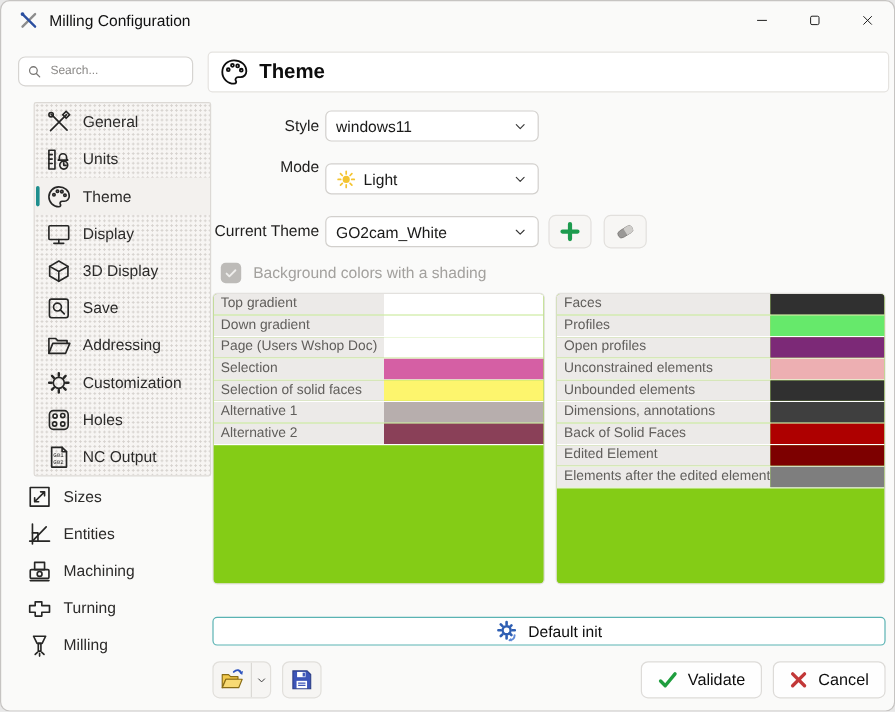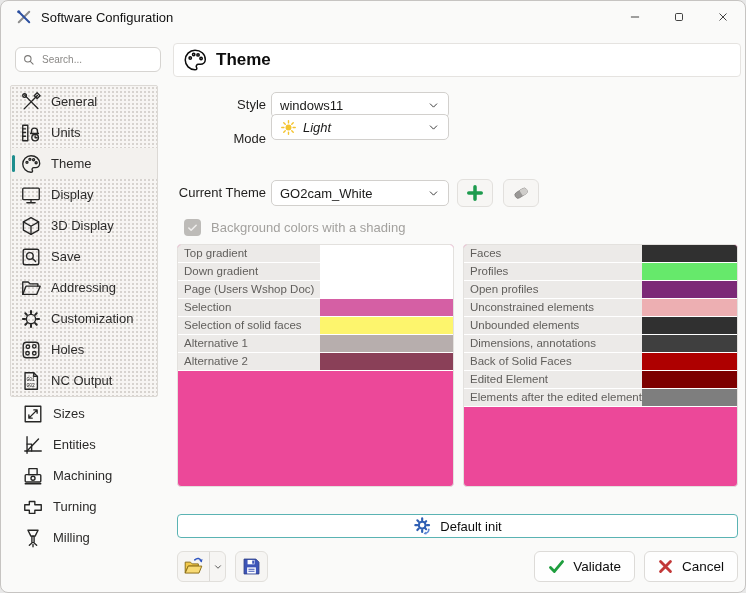--- a/index.html
+++ b/index.html
@@ -16,21 +16,21 @@
   .win-btn svg { width:14px; height:14px; }
 
   
   .sidebar { position:absolute; top:32px; left:0; width:168px; bottom:0; }
   .searchbox { position:absolute; top:14px; left:14px; width:146px; height:25px; background:#fff;
     border:1px solid #d6d4d1; border-radius:6px; display:flex; align-items:center; padding:0 6px; }
   .searchbox svg { width:14px; height:14px; flex:0 0 auto; }
   .searchbox input { border:0; outline:0; background:transparent; width:100%; margin-left:6px;
     font-family:"Liberation Sans", sans-serif; font-size:10px; color:#6b6a68; }
   .searchbox input::placeholder { color:#8a8886; }
-  .navgroup { position:absolute; top:52px; left:9px; width:148px; height:312px;
+  .navgroup { position:absolute; top:52px; left:27px; width:148px; height:312px;
     border:1px solid #dcd9d5; border-radius:2px; background-color:#f7f5f3;
     background-image:radial-gradient(#d7d3cf 0.9px, transparent 0.9px); background-size:4px 4px; }
   .navlower { position:absolute; top:365px; left:12px; width:148px; }
   .nav-item { position:relative; height:31px; display:flex; align-items:center; padding-left:9px; cursor:pointer; }
   .nav-item .sicon { width:22px; height:22px; flex:0 0 auto; }
   .nav-item .nlabel { margin-left:9px; font-size:13px; color:#2c2b2a; white-space:nowrap; }
   .nav-item.selected { background:#f3f1ee; }
   .nav-item.selected .selbar { position:absolute; left:1px; top:7px; width:3px; height:17px;
     border-radius:2px; background:#1e8e8e; }
   .sicon { fill:none; stroke:#262625; stroke-width:1.5; stroke-linecap:round; stroke-linejoin:round; }
@@ -53,21 +53,21 @@
   .tool-btn { position:absolute; width:36px; height:28px; background:#f7f6f4; border:1px solid #e2e0dd;
     border-radius:6px; display:flex; align-items:center; justify-content:center; cursor:pointer; }
   .tool-btn svg { width:20px; height:20px; }
 
   .chk-row { position:absolute; top:186px; left:13px; display:flex; align-items:center; }
   .checkbox { width:17px; height:17px; border-radius:4px; background:#bdbbb8; display:flex;
     align-items:center; justify-content:center; }
   .checkbox svg { width:11px; height:11px; }
   .chk-label { margin-left:10px; font-size:13px; color:#a3a19e; }
 
-  .colorbox { position:absolute; top:211px; height:243px; background:#ec4899;
+  .colorbox { position:absolute; top:211px; height:243px; background:#84cc16;
     border:1px solid #e3e1de; border-radius:4px; overflow:hidden; }
   .colorbox.left  { left:6px;   width:277px; }
   .colorbox.right { left:292px; width:275px; }
   .crow { display:flex; height:18px; border-bottom:1px solid #ffffff; cursor:pointer; }
   .crow-label { background:#eceae8; font-size:11.5px; color:#605e5b; line-height:17px; padding-left:6px;
     white-space:nowrap; overflow:hidden; flex:0 0 auto; }
   .left  .crow-label { width:142px; }
   .right .crow-label { width:178px; }
   .crow-swatch { flex:1 1 auto; }
 
@@ -97,21 +97,21 @@
 <body>
 
 <div class="window">
 
   <div class="titlebar">
     <svg class="app-icon" viewBox="0 0 24 24">
       <path d="M5 19 L19 5" stroke="#8d8d8d" stroke-width="2.6" stroke-linecap="round" fill="none"></path>
       <path d="M5 5 L19 19" stroke="#2b4fa0" stroke-width="2.6" stroke-linecap="round" fill="none"></path>
       <circle cx="5" cy="5" r="2.1" fill="#2b4fa0"></circle>
     </svg>
-    <span class="title">Software Configuration</span>
+    <span class="title">Milling Configuration</span>
     <div class="win-controls">
       <div class="win-btn">
         <svg viewBox="0 0 24 24">
             <path d="M5 12h14" stroke="#1a1a1a" stroke-width="1.4" fill="none"></path>
           </svg>
       </div>
       <div class="win-btn">
         <svg viewBox="0 0 24 24">
             <rect x="6" y="6" width="12" height="12" rx="2" stroke="#1a1a1a" stroke-width="1.4" fill="none"></rect>
           </svg>
@@ -277,21 +277,21 @@
 
     <span class="form-label" style="top:59px; left:0;">Style</span>
     <div class="dropdown" style="top:59px;">
       <span class="dval">windows11</span>
       <svg class="chev" viewBox="0 0 24 24">
           <path d="M6 9l6 6 6-6" stroke="#3a3a3a" stroke-width="1.8" fill="none" stroke-linecap="round" stroke-linejoin="round"></path>
         </svg>
     </div>
 
     <span class="form-label" style="top:93px; left:0;">Mode</span>
-    <div class="dropdown" style="top:81px;font-style:italic;">
+    <div class="dropdown" style="top:103px;">
       <svg class="mode-sun" viewBox="0 0 24 24">
         <circle cx="12" cy="12" r="4.2" fill="#f4c430"></circle>
         <g stroke="#f4c430" stroke-width="2" stroke-linecap="round">
           <path d="M12 2.5v3M12 18.5v3M2.5 12h3M18.5 12h3M5.3 5.3l2.1 2.1M16.6 16.6l2.1 2.1M5.3 18.7l2.1-2.1M16.6 7.4l2.1-2.1"></path>
         </g>
       </svg>
       <span class="dval">Light</span>
       <svg class="chev" viewBox="0 0 24 24">
           <path d="M6 9l6 6 6-6" stroke="#3a3a3a" stroke-width="1.8" fill="none" stroke-linecap="round" stroke-linejoin="round"></path>
         </svg>

